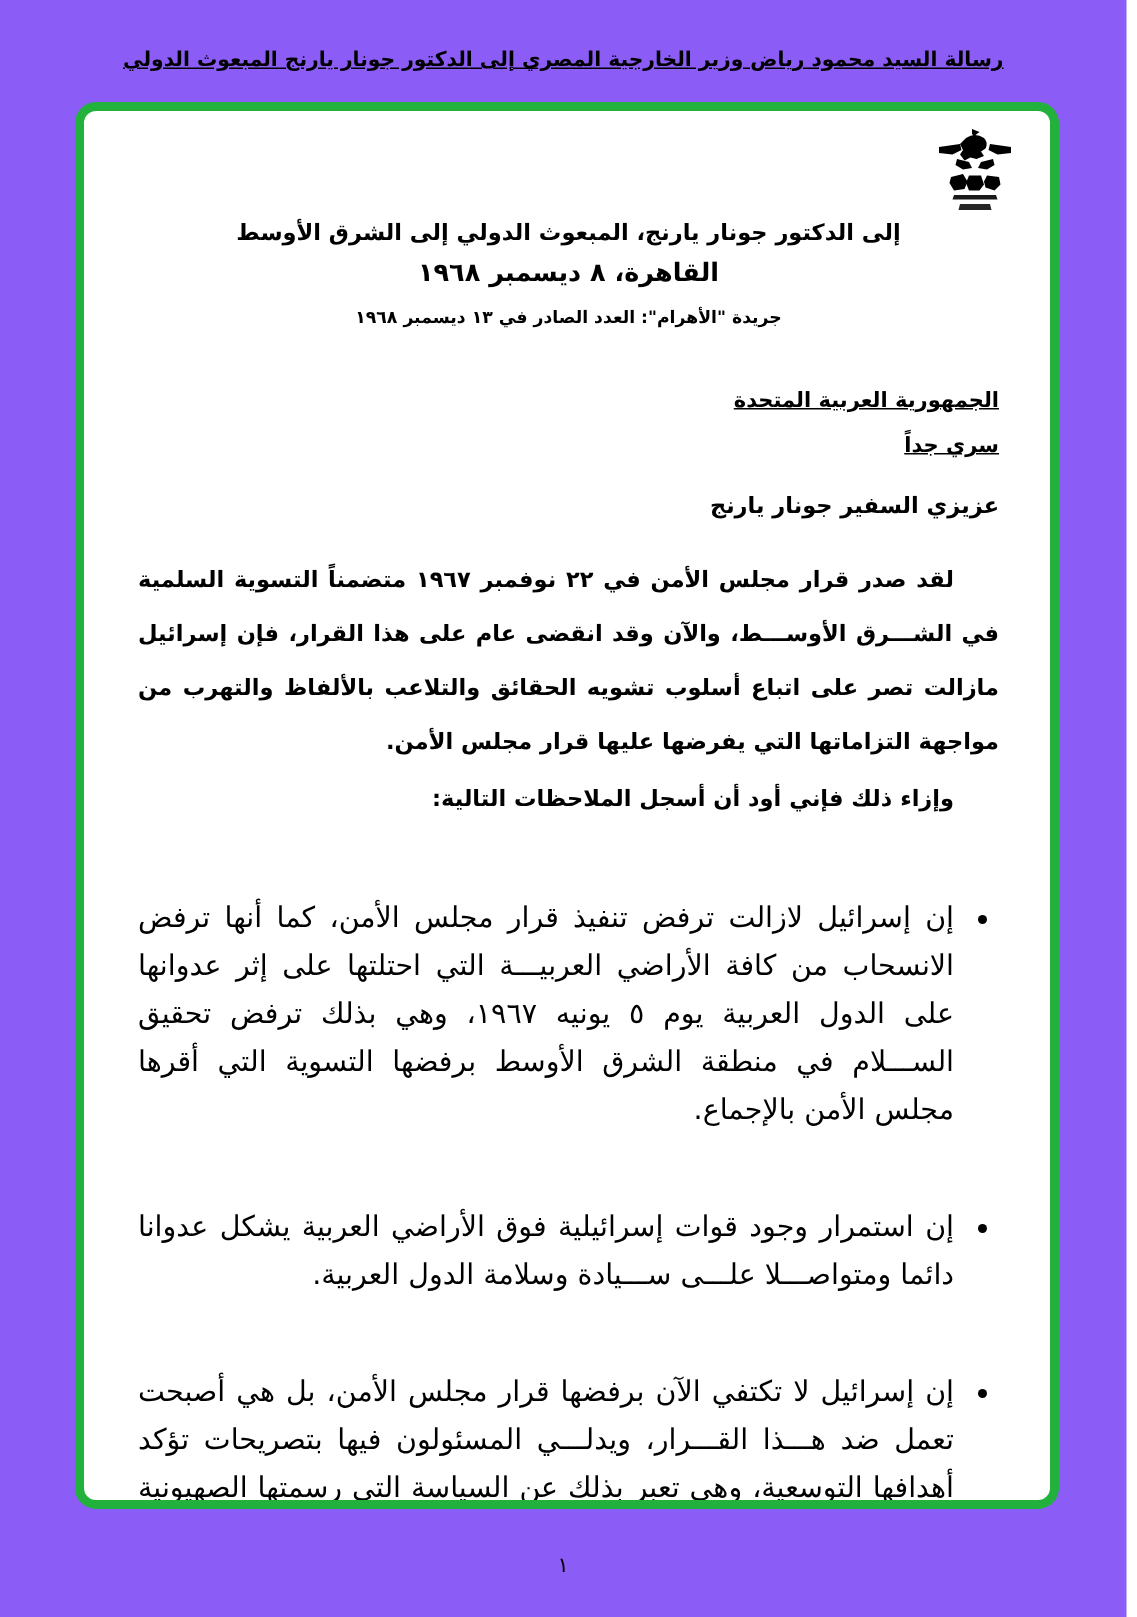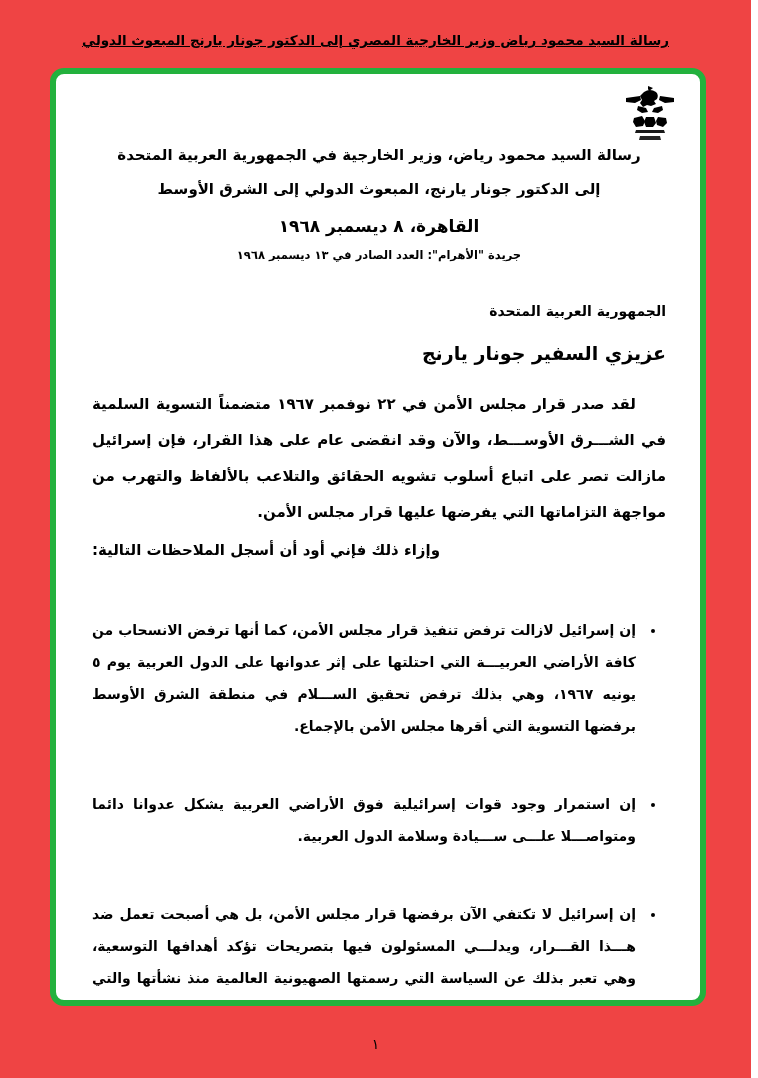--- a/index.html
+++ b/index.html
@@ -7,21 +7,21 @@
     width: 758px; height: 1078px;
     background: #ffffff;
     font-family: "DejaVu Sans", sans-serif;
     color: #000000;
     position: relative;
     overflow: hidden;
   }
   .page {
     position: relative;
     width: 751px; height: 1078px;
-    background: #ef4444;
+    background: #8b5cf6;
     direction: rtl;
   }
   .header-title {
     position: absolute;
     top: 32px; left: 0; right: 0;
     text-align: center;
     font-size: 13.5px;
     font-weight: 700;
     text-decoration: underline;
     direction: rtl;
@@ -47,72 +47,73 @@
     width: 52px; height: 56px;
   }
   .title-block {
     padding-top: 64px;
     text-align: center;
     font-weight: 700;
     font-size: 15px;
     line-height: 34px;
   }
   .dateline {
-    margin-top: 10px;
+    margin-top: 0;
     text-align: center;
     font-weight: 700;
     font-size: 17px;
   }
   .source-line {
     margin-top: 12px;
     text-align: center;
     font-weight: 700;
     font-size: 11.5px;
   }
   .letterhead {
     margin-top: 34px;
     text-align: right;
     font-weight: 700;
     font-size: 14px;
     line-height: 30px;
+    text-decoration: underline;
   }
   .salutation {
     margin-top: 16px;
     text-align: right;
     font-weight: 700;
-    font-size: 19px;
+    font-size: 15px;
   }
   .body-paragraph {
     margin-top: 22px;
     text-align: justify;
     text-align-last: right;
     font-weight: 700;
     font-size: 15px;
     line-height: 36px;
     text-indent: 30px;
   }
   .notes-intro {
     margin-top: 2px;
-    text-align: left;
+    text-align: right;
     font-weight: 700;
     font-size: 15px;
     text-indent: 30px;
     line-height: 36px;
   }
   ul.notes-list {
     margin-top: 24px;
     padding: 0 26px 0 0;
     list-style: disc;
   }
   ul.notes-list li {
     margin-bottom: 16px;
     text-align: justify;
     text-align-last: right;
-    font-weight: 700;
-    font-size: 14px;
+    font-weight: 400;
+    font-size: 19px;
     line-height: 32px;
     padding-right: 4px;
     margin-top: 46px;
   }
   .page-number {
     position: absolute;
     top: 1036px; left: 0; right: 0;
     text-align: center;
     font-size: 14px;
     font-weight: 400;
@@ -140,30 +141,30 @@
             <path d="M10 32 l8 -2 3 5 -2 5 -7 1 -3 -5 z"></path>
             <path d="M22 31 l8 0 2 6 -3 4 -7 0 -2 -5 z"></path>
             <path d="M34 31 l8 1 1 5 -4 4 -6 -2 -1 -4 z"></path>
             <path d="M12 44 l28 0 1 3 -30 0 z" opacity="0.9"></path>
             <path d="M16 50 l20 0 1 4 -22 0 z" opacity="0.85"></path>
           </g>
         </svg>
       </span>
 
       <div class="title-block">
-        <div>رسالة السيد محمود رياض، وزير الخارجية في الجمهورية العربية المتحدة</div>
         <div>إلى الدكتور جونار يارنج، المبعوث الدولي إلى الشرق الأوسط</div>
       </div>
 
       <div class="dateline">القاهرة، ٨ ديسمبر ١٩٦٨</div>
 
       <div class="source-line">جريدة "الأهرام": العدد الصادر في ١٣ ديسمبر ١٩٦٨</div>
 
       <div class="letterhead">
         <div>الجمهورية العربية المتحدة</div>
+        <div>سري جداً</div>
       </div>
 
       <div class="salutation">عزيزي السفير جونار يارنج</div>
 
       <div class="body-paragraph">لقد صدر قرار مجلس الأمن في ٢٢ نوفمبر ١٩٦٧ متضمناً التسوية السلمية في الشـــرق الأوســـط، والآن وقد انقضى عام على هذا القرار، فإن إسرائيل مازالت تصر على اتباع أسلوب تشويه الحقائق والتلاعب بالألفاظ والتهرب من مواجهة التزاماتها التي يفرضها عليها قرار مجلس الأمن.</div>
 
       <div class="notes-intro">وإزاء ذلك فإني أود أن أسجل الملاحظات التالية:</div>
 
       <ul class="notes-list">
         <li>إن إسرائيل لازالت ترفض تنفيذ قرار مجلس الأمن، كما أنها ترفض الانسحاب من كافة الأراضي العربيـــة التي احتلتها على إثر عدوانها على الدول العربية يوم ٥ يونيه ١٩٦٧، وهي بذلك ترفض تحقيق الســـلام في منطقة الشرق الأوسط برفضها التسوية التي أقرها مجلس الأمن بالإجماع.</li>

